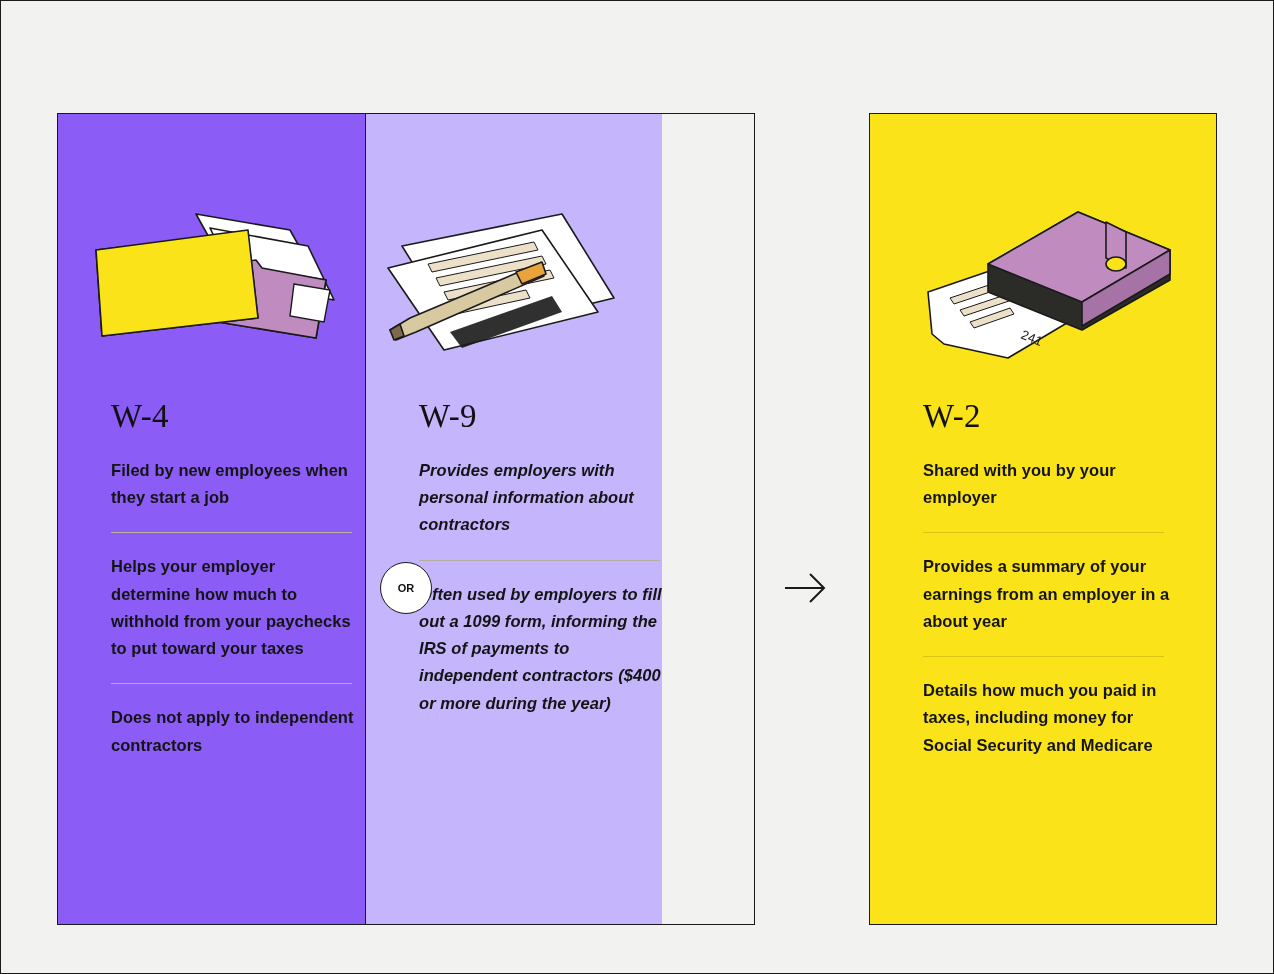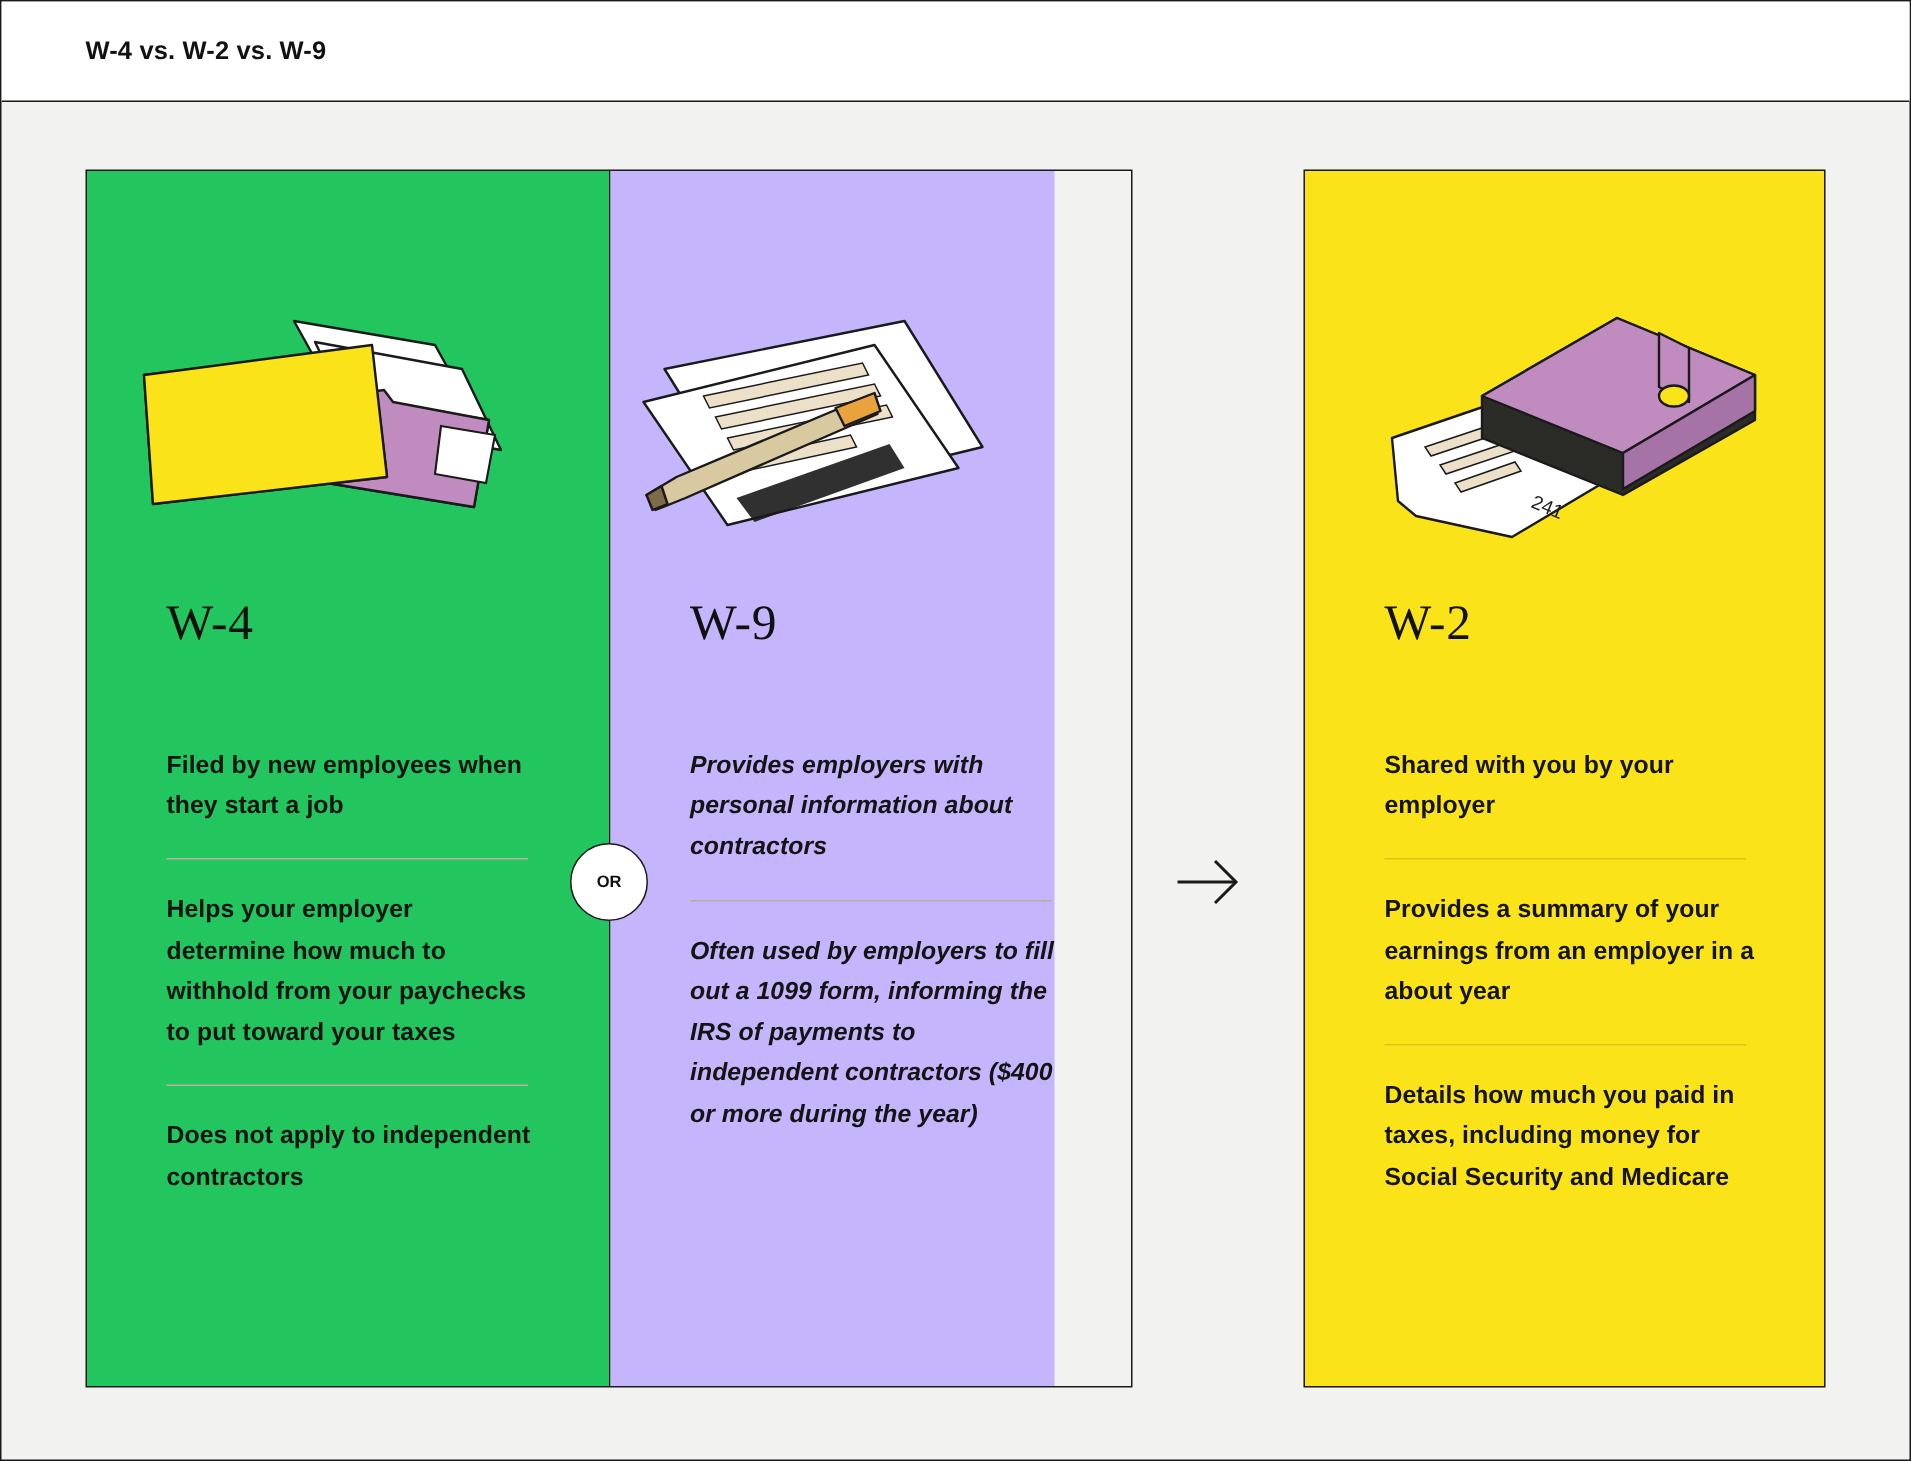--- a/index.html
+++ b/index.html
@@ -45,22 +45,22 @@
     width: 698px; height: 812px;
     border: 1px solid #1a1a1a;
     display: flex;
   }
   .panel {
     position: relative;
     height: 100%;
     padding: 0;
   }
   .panel.w4 {
-    width: 349px;
-    background: #22c55e;
+    width: 308px;
+    background: #8b5cf6;
     border-right: 1px solid #1a1a1a;
   }
   .panel.w9 {
     width: 296px;
     background: #c4b5fd;
   }
 
   
   .card-right {
     position: absolute;
@@ -105,21 +105,20 @@
     left: 53px; top: 284px;
     font-family: "Liberation Serif", serif;
     font-size: 33px;
     color: #111111;
     letter-spacing: 0.4px;
   }
   .bullets {
     position: absolute;
     left: 53px; top: 343px;
     width: 248px;
-    margin-top: 40px;
   }
   .bullet {
     font-size: 16.5px;
     font-weight: 700;
     line-height: 1.65;
     color: #141414;
     letter-spacing: 0.05px;
   }
   .divider {
     height: 1px;
@@ -134,23 +133,20 @@
   .panel.w9 .bullets { width: 252px; font-style: italic; }
   .card-right .bullets { width: 250px; }
 
   svg { display: block; overflow: visible; }
 </style>
 </head>
 <body>
 
 <div class="page">
 
-  <div class="titlebar">
-    <div class="titlebar-text">W-4 vs. W-2 vs. W-9</div>
-  </div>
 
   <div class="canvas">
 
     <div class="group-card">
 
       <div class="panel w4">
         <div class="illo">
           <svg width="349" height="250" viewBox="0 0 349 250">
 
             <g stroke="#1a1a1a" stroke-width="1.6" stroke-linejoin="round">

